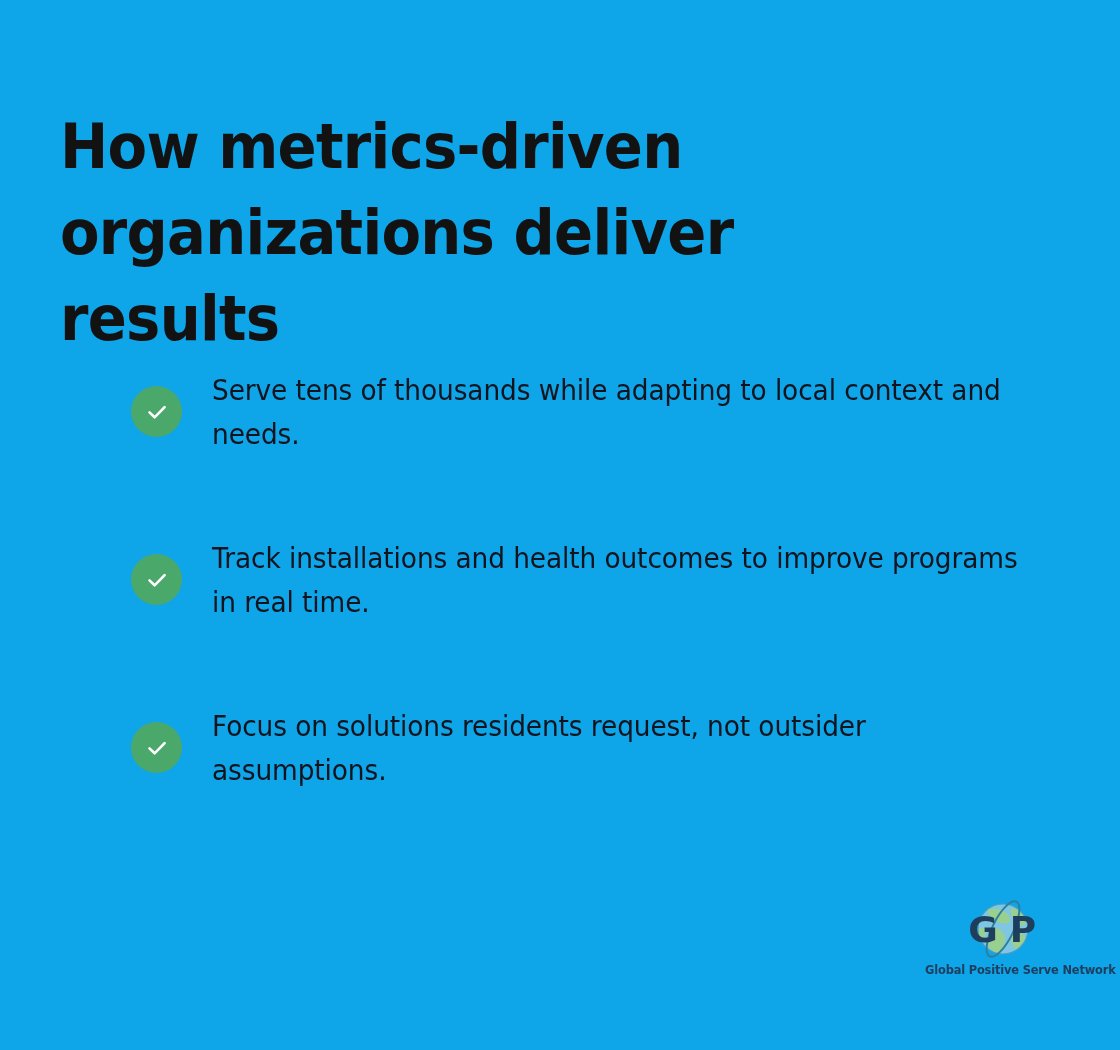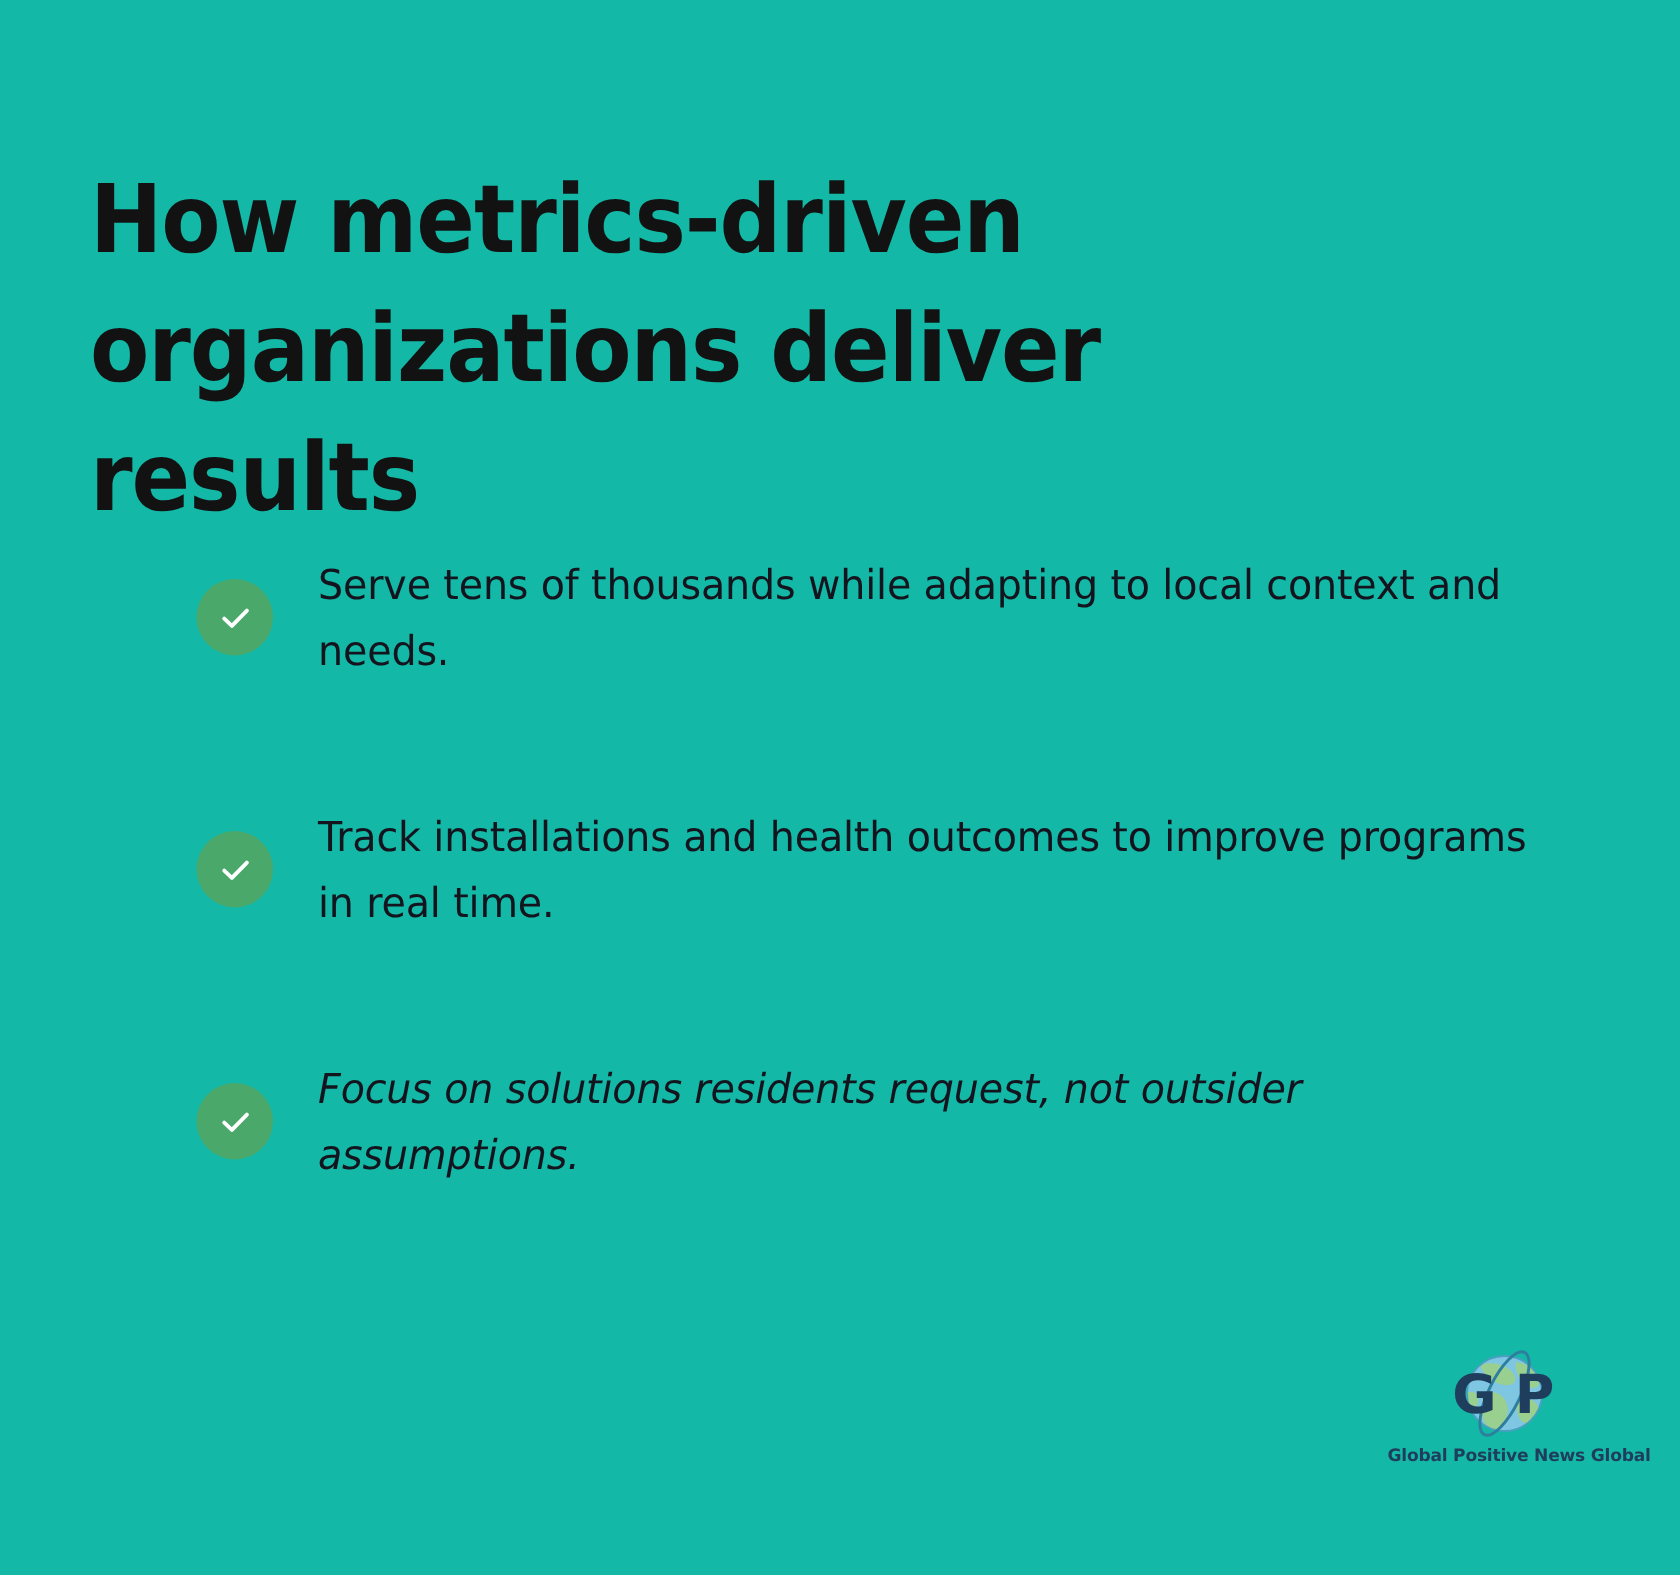--- a/index.html
+++ b/index.html
@@ -11,21 +11,21 @@
     height: 1050px;
     background: #dfe1e1;
     font-family: "Liberation Sans", sans-serif;
     overflow: hidden;
     position: relative;
   }
 
   #slide {
     position: absolute;
     inset: 0;
-    background: #14b8a6;
+    background: #0ea5e9;
   }
 
   
   #title-block {
     position: absolute;
     left: 60px;
     top: 104px;
     width: 960px;
   }
   #page-title {
@@ -49,21 +49,20 @@
     width: 930px;
   }
   .bullet-row {
     display: flex;
     align-items: flex-start;
     min-height: 52px;
     margin-bottom: 76px;
   }
   .bullet-row:last-child {
     margin-bottom: 0;
-    font-style: italic;
   }
   .check-badge {
     flex: 0 0 auto;
     width: 51px;
     height: 51px;
     border-radius: 50%;
     background: #4ba86b;
     margin-top: 22px;
     display: flex;
     align-items: center;
@@ -173,16 +172,16 @@
         <path d="M54 30 C59 29, 62 33, 60 38 C58 43, 53 42, 52 37 C51.5 33, 52 31, 54 30 Z" fill="#9ad08f"></path>
       </g>
       <circle cx="78" cy="31" r="25" fill="none" stroke="#4a9fc0" stroke-width="1.2"></circle>
 
       <ellipse cx="78" cy="31" rx="10.5" ry="30.5" fill="none" stroke="#2e7f9e" stroke-width="2" transform="rotate(26 78 31)"></ellipse>
 
       <text x="58" y="44" text-anchor="middle" font-family="DejaVu Sans, sans-serif" font-size="36" font-weight="700" fill="#1f3d5c">G</text>
 
       <text x="98" y="44" text-anchor="middle" font-family="DejaVu Sans, sans-serif" font-size="36" font-weight="700" fill="#1f3d5c">P</text>
     </svg>
-    <span id="logo-wordmark">Global Positive News Global</span>
+    <span id="logo-wordmark">Global Positive Serve Network</span>
   </div>
 
 </div>
 
 </body></html>

